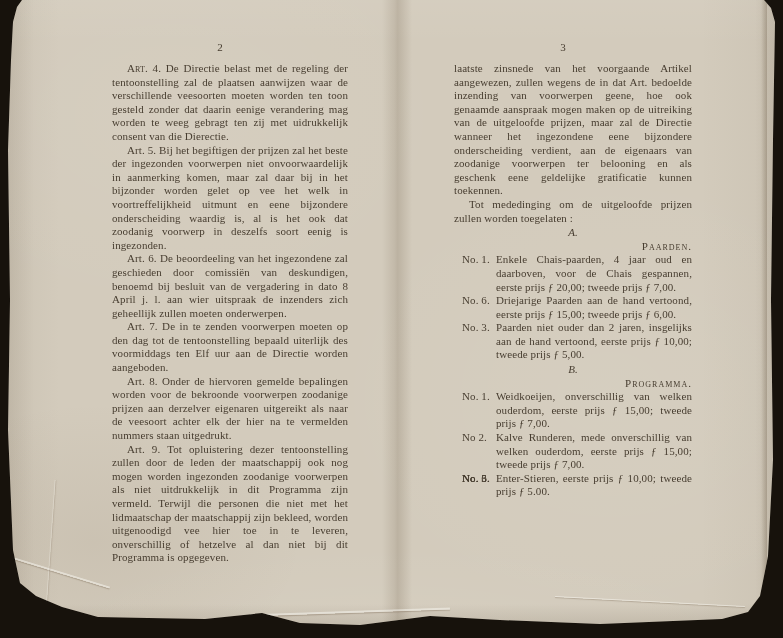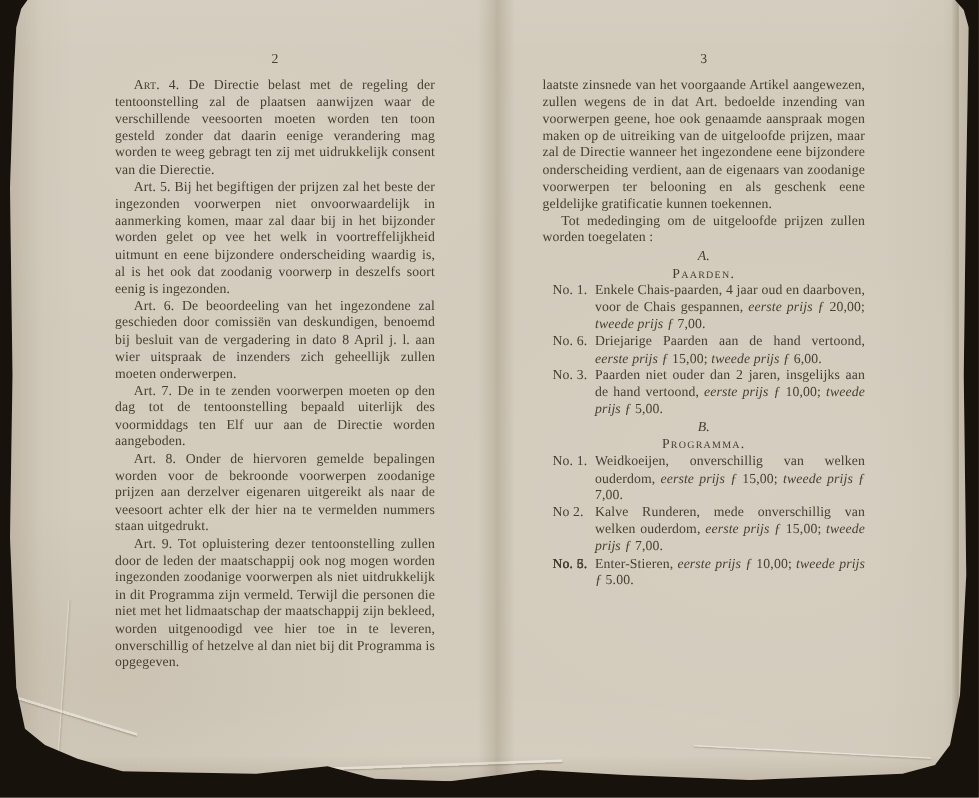--- a/index.html
+++ b/index.html
@@ -62,27 +62,28 @@
     color:var(--ink);
     margin-bottom:8px;
   }
   .text{
     font-family:"Liberation Serif", serif;
     font-size:11px;
     line-height:13.6px;
     color:var(--ink);
     text-align:justify;
     letter-spacing:0.1px;
+    margin-left:20px;
   }
   .para{margin:0;text-indent:15px;}
   .para.noindent{text-indent:0;}
-  .it{font-style:italic;}
+  .it{}
   .sc{font-variant:small-caps;}
   .h-letter{margin:1px 0 0 0;text-align:center;font-style:italic;text-indent:0;}
-  .h-caps{margin:0;text-align:center;font-variant:small-caps;letter-spacing:1px;text-indent:0;}
+  .h-caps{margin:0;text-align:right;font-variant:small-caps;letter-spacing:1px;text-indent:0;}
   .item{margin:0;padding-left:42px;position:relative;text-indent:0;}
   .item .no{position:absolute;left:8px;top:0;}
 </style>
 </head>
 <body>
 
 <div class="scene">
   <div class="paper">
     <div class="vignette"></div>
     <div class="fold"></div>

